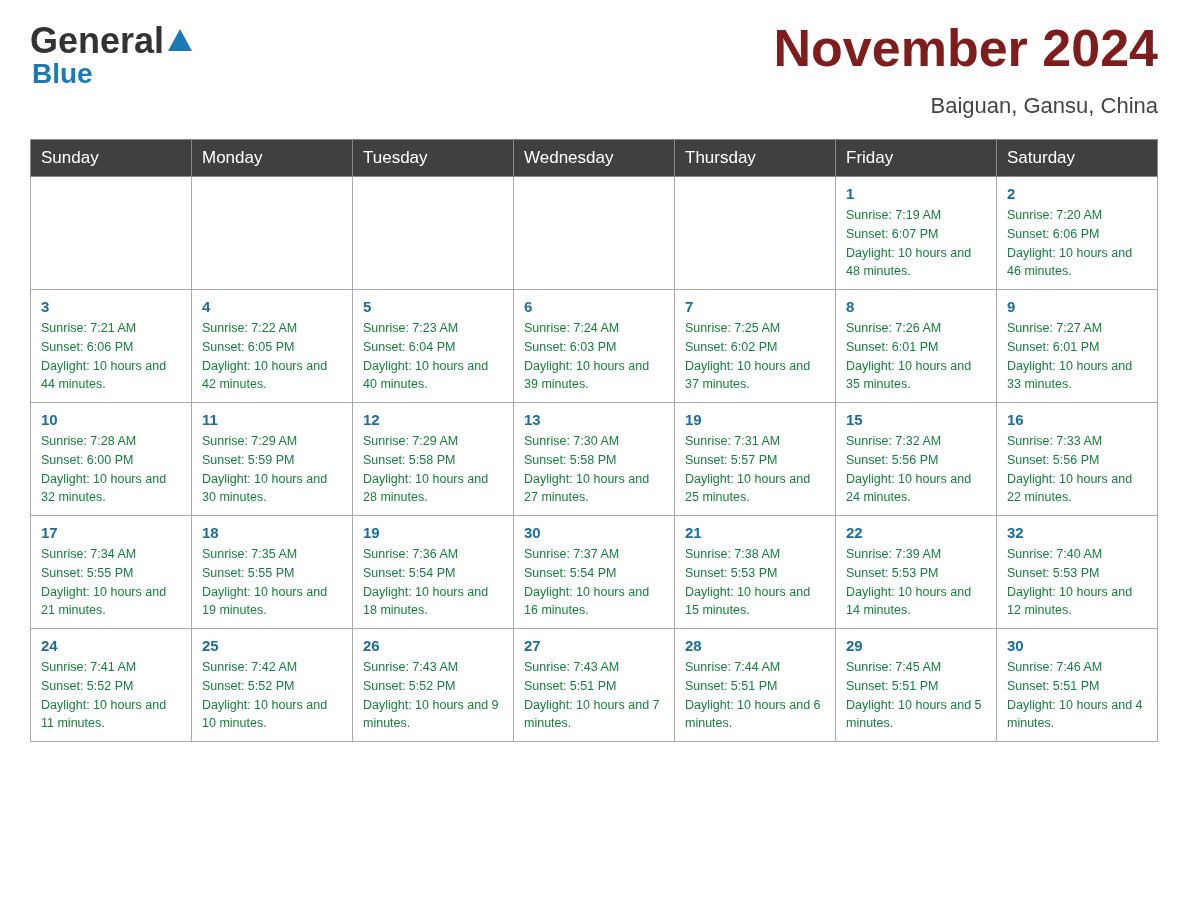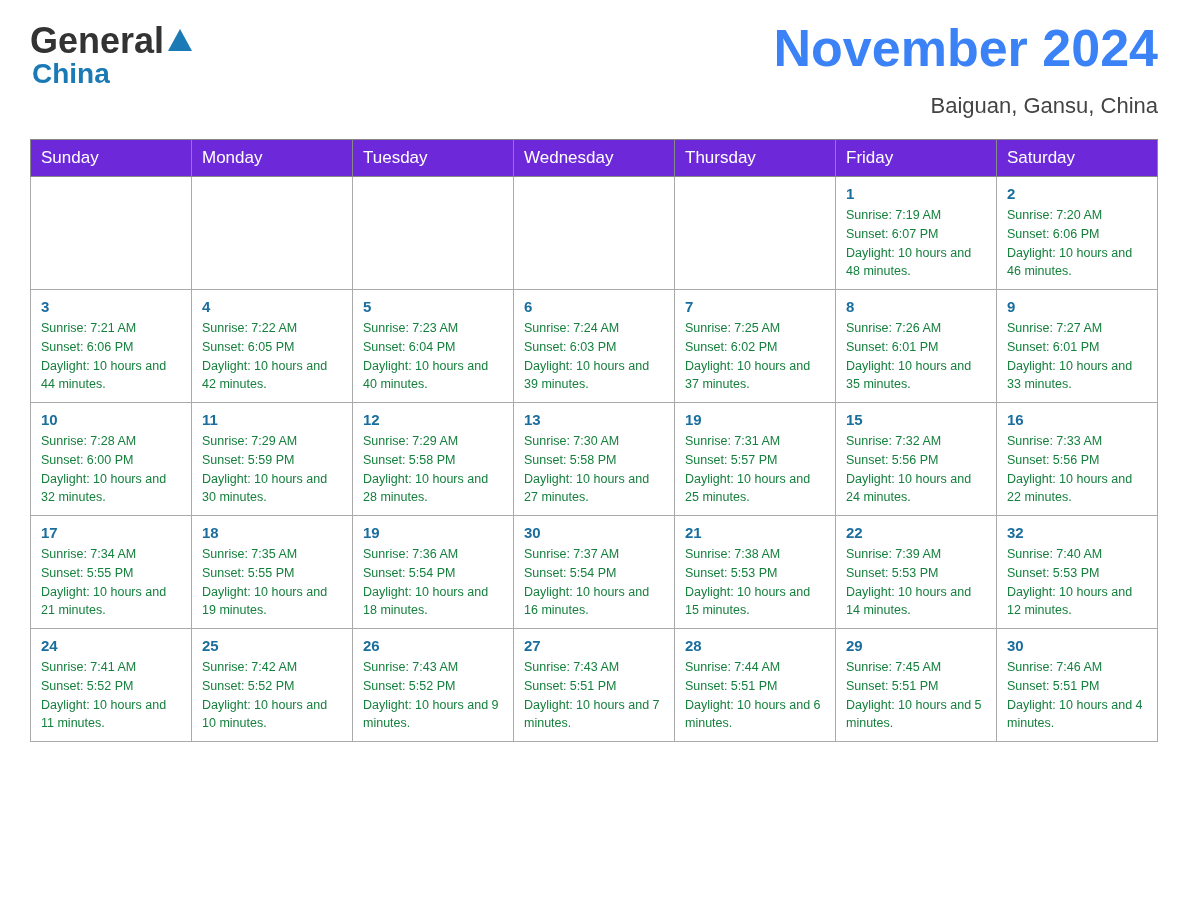--- a/index.html
+++ b/index.html
@@ -43,35 +43,35 @@
       color: #1a7ab5;
       margin-top: -4px;
       margin-left: 2px;
     }
     .title-section {
       text-align: right;
     }
     .month-title {
       font-size: 52px;
       font-weight: bold;
-      color: #3b82f6;
+      color: #7f1d1d;
       line-height: 1.1;
     }
     .location-title {
       font-size: 22px;
       color: #444;
       margin-top: 16px;
     }
     .calendar-table {
       width: 100%;
       border-collapse: collapse;
       border: 1px solid #aaa;
     }
     .calendar-table th {
-      background-color: #6d28d9;
+      background-color: #404040;
       color: #fff;
       font-size: 17px;
       font-weight: normal;
       padding: 8px 10px;
       text-align: left;
       border: 1px solid #888;
     }
     .calendar-table td {
       vertical-align: top;
       padding: 8px 10px;
@@ -100,21 +100,21 @@
   </style>
 </head>
 <body>
 
 <div class="header-section">
   <div class="logo">
     <div class="logo-general">
       <span>General</span>
       <span class="logo-triangle"></span>
     </div>
-    <div class="logo-blue">China</div>
+    <div class="logo-blue">Blue</div>
   </div>
   <div class="title-section">
     <div class="month-title">November 2024</div>
     <div class="location-title">Baiguan, Gansu, China</div>
   </div>
 </div>
 
 <table class="calendar-table">
   <thead>
     <tr>

